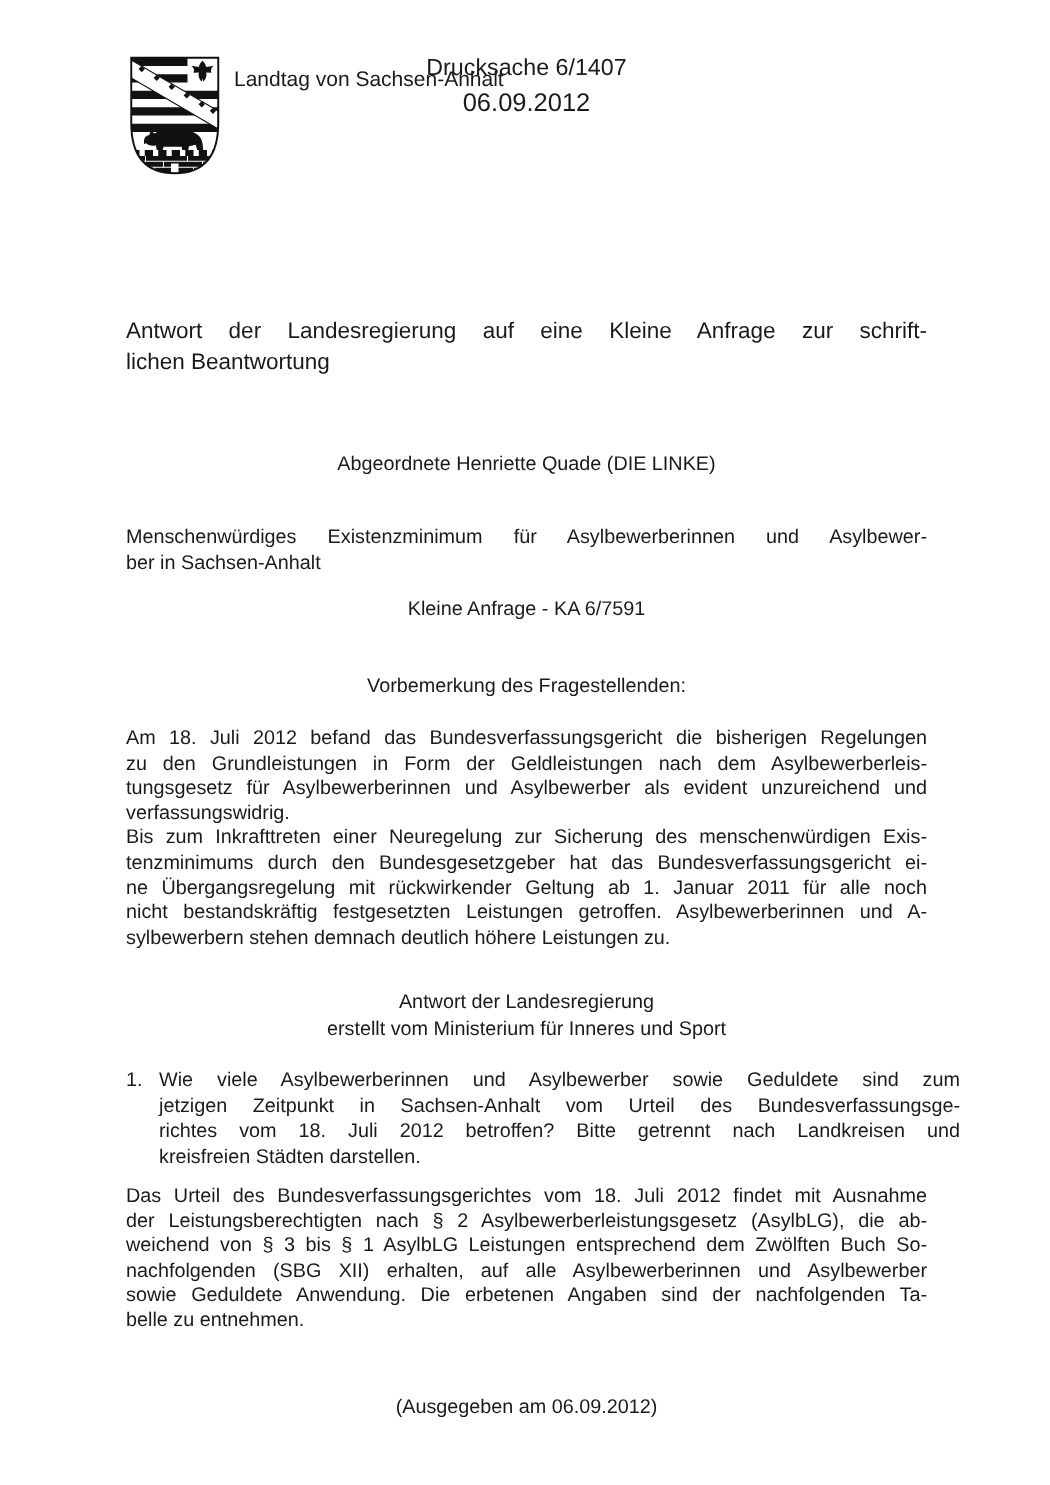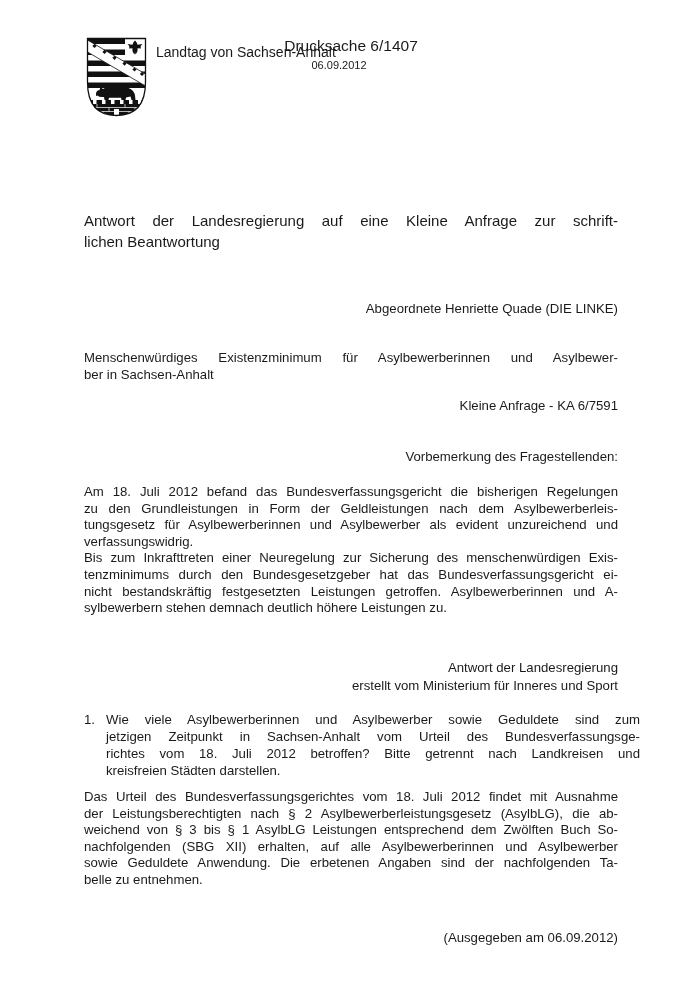--- a/index.html
+++ b/index.html
@@ -8,21 +8,21 @@
     background:#ffffff;color:#1a1a1a;
     font-family:"Liberation Sans", sans-serif;
   }
   .abs{position:absolute}
   .block{position:absolute;left:84px;width:534px;font-size:13.2px;line-height:16.6px}
   .bold{font-weight:normal}
   .right{text-align:center}
   
   .line{white-space:nowrap;text-align:justify;text-align-last:justify;text-justify:inter-word}
   .line.last{text-align-last:left}
-  .plain{white-space:nowrap;text-align:right}
+  .plain{white-space:nowrap;text-align:center}
   .q-body{position:relative;padding-left:22px}
   .q-num{position:absolute;left:0;top:0}
 </style>
 </head>
 <body>
 
 <div class="abs" style="left:85px;top:36px;width:63px;height:82px">
   <svg width="63" height="82" viewBox="0 0 63 82" aria-hidden="true">
     <defs>
       <clipPath id="shieldClip">
@@ -73,21 +73,21 @@
       <rect x="29" y="73" width="5" height="7" fill="#ffffff"></rect>
     </g>
     <path d="M2.5 2.5 H60.5 V46 Q60.5 79.5 31.5 79.5 Q2.5 79.5 2.5 46 Z" fill="none" stroke="#111111" stroke-width="1.3"></path>
   </svg>
 </div>
 
 <div class="abs bold" style="left:156px;top:44px;font-size:14px">Landtag von Sachsen-Anhalt</div>
 
 <div class="abs bold right" style="left:84px;top:37px;width:534px;font-size:15.5px">Drucksache 6/1407</div>
 
-<div class="abs bold right" style="left:72px;top:59px;width:534px;font-size:11px">06.09.2012</div>
+<div class="abs bold right" style="left:84px;top:59px;width:534px;font-size:17px">06.09.2012</div>
 
 <div class="block bold" style="top:210px;font-size:15px;line-height:21px">
   <div class="line">Antwort der Landesregierung auf eine Kleine Anfrage zur schrift-</div>
   <div class="line last">lichen Beantwortung</div>
 </div>
 
 <div class="block plain" style="top:301px">Abgeordnete Henriette Quade (DIE LINKE)</div>
 
 <div class="block bold" style="top:349px;line-height:17px">
   <div class="line">Menschenwürdiges Existenzminimum für Asylbewerberinnen und Asylbewer-</div>
@@ -100,20 +100,21 @@
 
 <div class="block bold plain" style="top:449px">Vorbemerkung des Fragestellenden:</div>
 
 <div class="block" style="top:484px">
   <div class="line">Am 18. Juli 2012 befand das Bundesverfassungsgericht die bisherigen Regelungen</div>
   <div class="line">zu den Grundleistungen in Form der Geldleistungen nach dem Asylbewerberleis-</div>
   <div class="line">tungsgesetz für Asylbewerberinnen und Asylbewerber als evident unzureichend und</div>
   <div class="line last">verfassungswidrig.</div>
   <div class="line">Bis zum Inkrafttreten einer Neuregelung zur Sicherung des menschenwürdigen Exis-</div>
   <div class="line">tenzminimums durch den Bundesgesetzgeber hat das Bundesverfassungsgericht ei-</div>
+  <div class="line">ne Übergangsregelung mit rückwirkender Geltung ab 1. Januar 2011 für alle noch</div>
   <div class="line">nicht bestandskräftig festgesetzten Leistungen getroffen. Asylbewerberinnen und A-</div>
   <div class="line last">sylbewerbern stehen demnach deutlich höhere Leistungen zu.</div>
 </div>
 
 <div class="block bold" style="top:659px;line-height:18px">
   <div class="plain">Antwort der Landesregierung</div>
   <div class="plain">erstellt vom Ministerium für Inneres und Sport</div>
 </div>
 
 <div class="block bold q-body" style="top:711px;line-height:17px">

